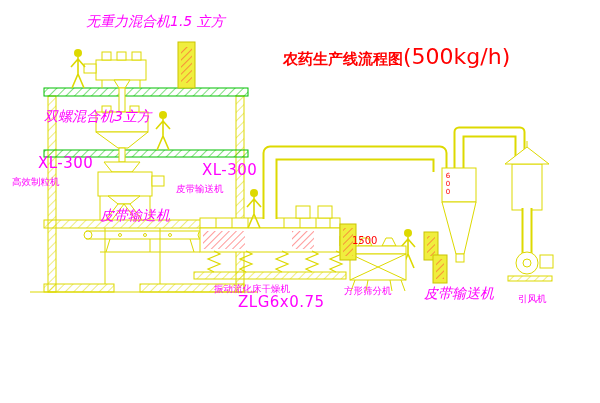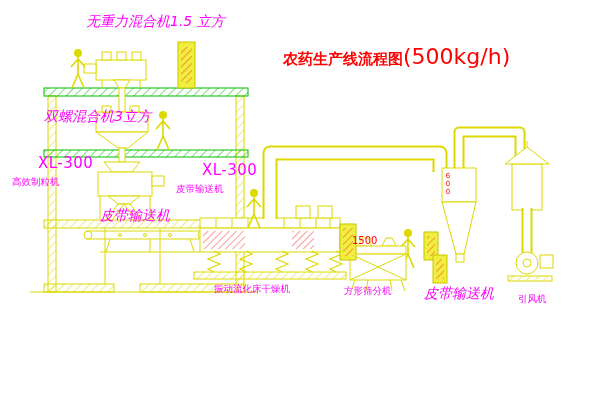--- a/index.html
+++ b/index.html
@@ -194,20 +194,21 @@
 
   <div class="lbl s15" style="left:12px;top:156px">XL-300</div>
   <div class="lbl s9" style="left:12px;top:177px">高效制粒机</div>
 
   <div class="lbl s15" style="left:176px;top:163px">XL-300</div>
   <div class="lbl s9" style="left:176px;top:184px">皮带输送机</div>
 
   <div class="lbl s8" style="left:100px;top:208px">皮带输送机</div>
 
   <div class="lbl s9" style="left:214px;top:284px">振动流化床干燥机</div>
+  <div class="lbl s15" style="left:212px;top:295px">ZLG6x0.75</div>
 
   <div class="lbl s9" style="left:344px;top:286px">方形筛分机</div>
 
   <div class="lbl s8" style="left:424px;top:286px">皮带输送机</div>
   <div class="lbl s9" style="left:518px;top:294px">引风机</div>
 
   <div class="lbl s7 red" style="left:352px;top:236px">1500</div>
   <div class="lbl vert red" style="left:444px;top:172px">600</div>
 
 </div>

